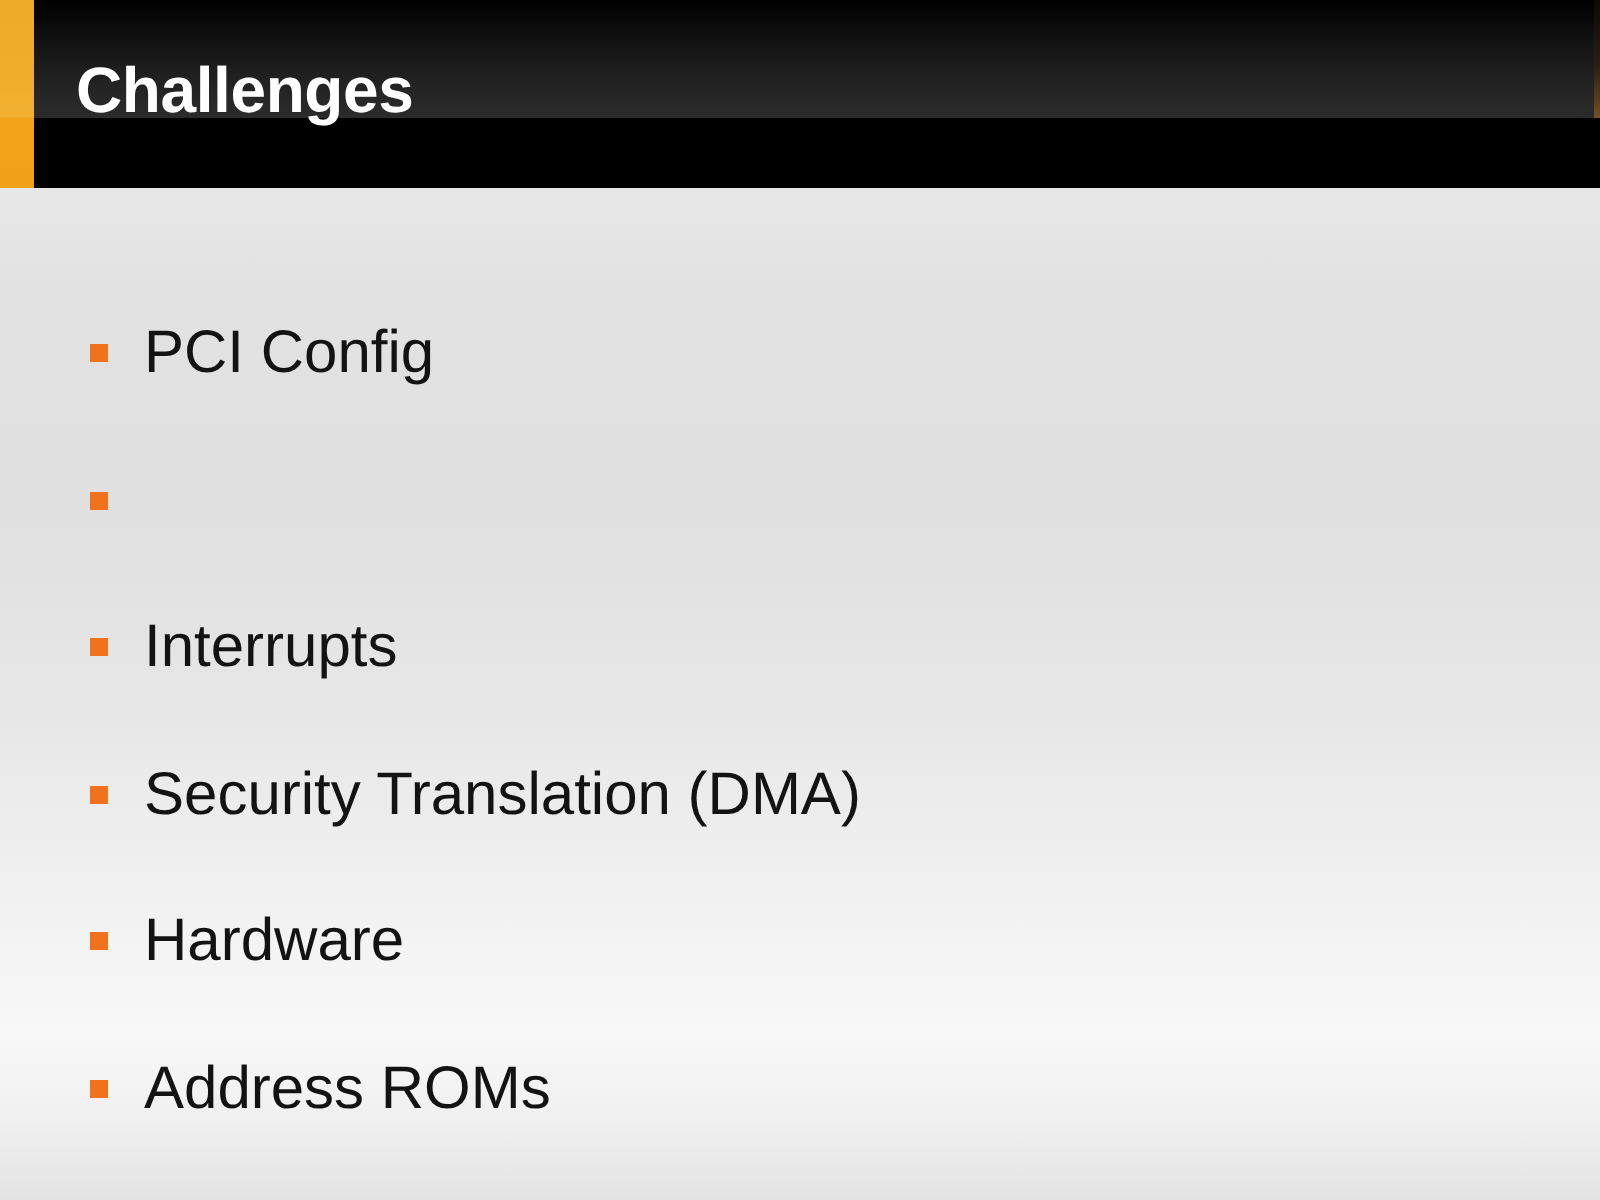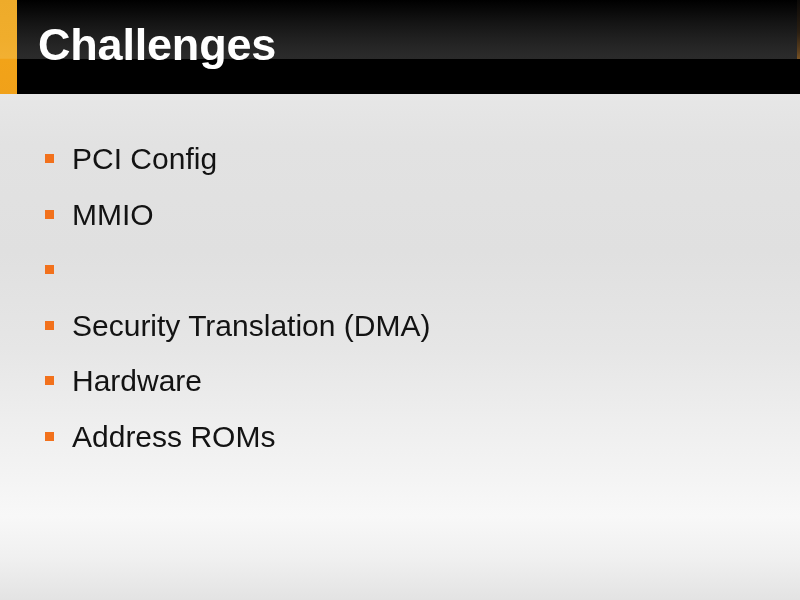--- a/index.html
+++ b/index.html
@@ -98,39 +98,40 @@
     z-index: 3;
   }
 
   #title {
     position: absolute;
     left: 38px;
     top: 17px;
     height: 56px;
     line-height: 56px;
     color: #ffffff;
-    font-size: 45px;
+    font-size: 32px;
     font-weight: bold;
     letter-spacing: -0.2px;
     white-space: nowrap;
     z-index: 4;
   }
 
   
   #bullets {
     position: absolute;
     left: 45px;
     top: 140px;
     width: 720px;
   }
   .bullet-row {
     position: relative;
     height: 55.5px;
     display: flex;
     align-items: flex-start;
+    margin-top: 18px;
   }
   .bullet-marker {
     flex: 0 0 auto;
     width: 9px;
     height: 9px;
     margin-top: 14px;
     background: #f2711c;
   }
   .bullet-label {
     flex: 0 0 auto;
@@ -156,29 +157,29 @@
 
   <div id="title">Challenges</div>
 
   <div id="bullets">
 
     <div class="bullet-row">
       <span class="bullet-marker"></span>
       <span class="bullet-label">PCI Config</span>
     </div>
 
-    <div class="bullet-row">
-      <span class="bullet-marker"></span>
-      <span class="bullet-label">MMIO</span>
-    </div>
 
     <div class="bullet-row">
       <span class="bullet-marker"></span>
     </div>
 
+    <div class="bullet-row">
+      <span class="bullet-marker"></span>
+      <span class="bullet-label">Interrupts</span>
+    </div>
 
     <div class="bullet-row">
       <span class="bullet-marker"></span>
       <span class="bullet-label">Security Translation (DMA)</span>
     </div>
 
     <div class="bullet-row">
       <span class="bullet-marker"></span>
       <span class="bullet-label">Hardware</span>
     </div>

